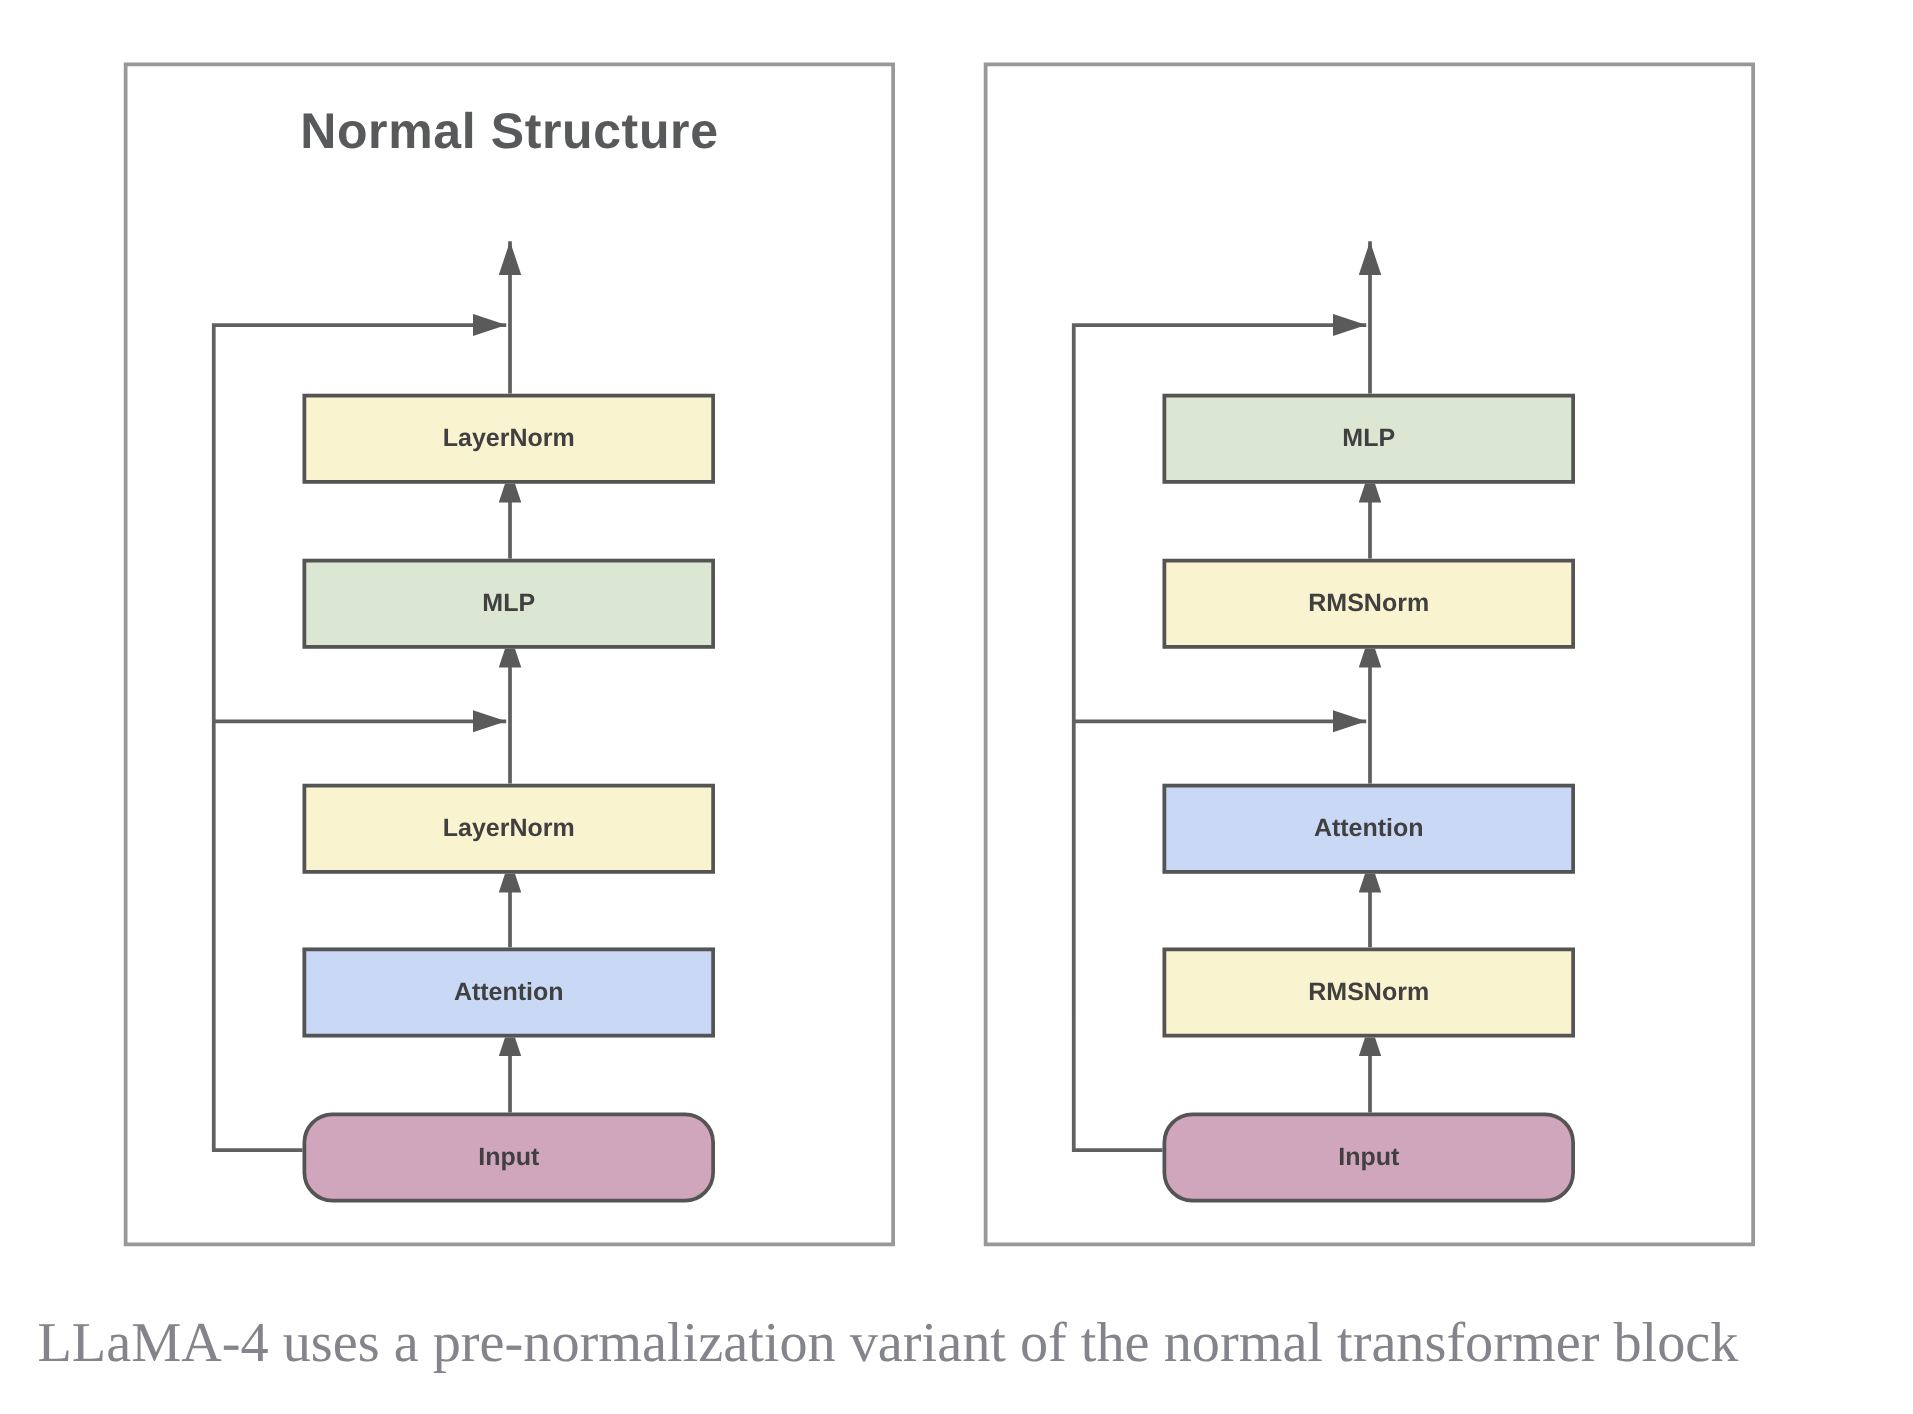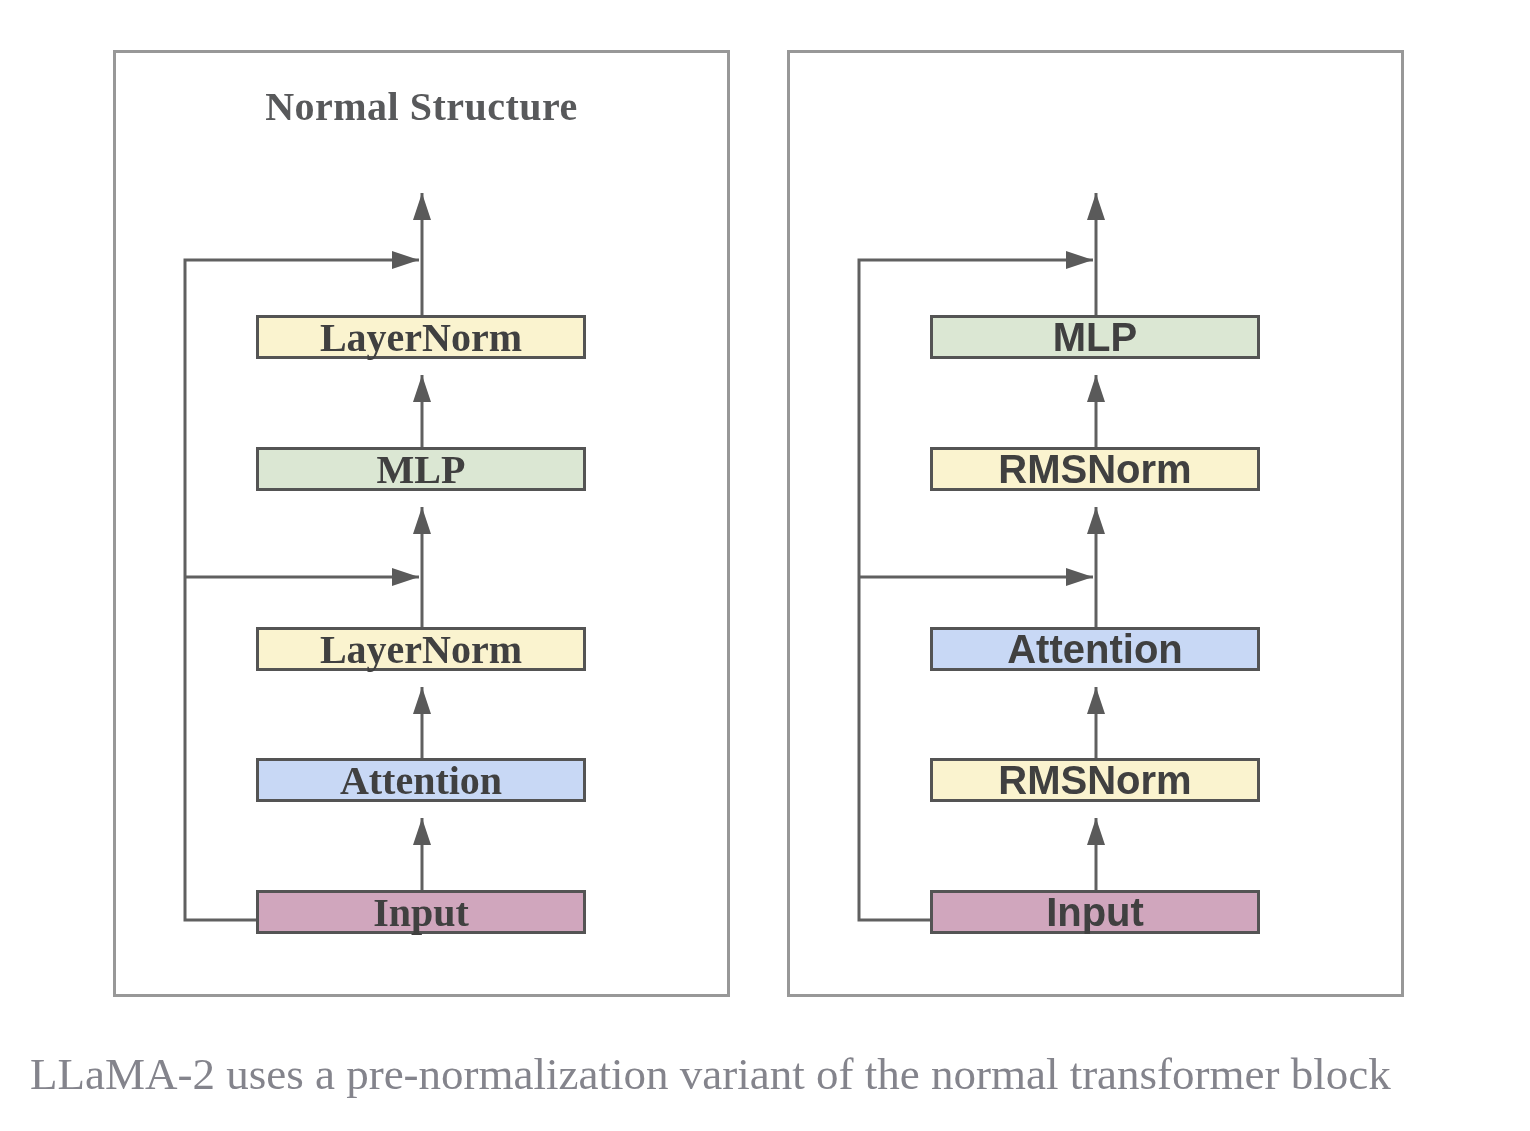--- a/index.html
+++ b/index.html
@@ -4,37 +4,37 @@
 <style>
   html,body{margin:0;padding:0;}
   body{
     width:1530px;height:1131px;position:relative;background:#ffffff;
     font-family:"Liberation Sans", sans-serif;overflow:hidden;
   }
   .panel{
     position:absolute;top:50px;width:611px;height:941px;
     border:3px solid #989898;background:#ffffff;
   }
-  .panel-left{left:113px;font-family:Liberation Serif, serif;}
+  .panel-left{left:99px;}
   .panel-right{left:787px;}
   .panel-title{
     position:absolute;top:30px;left:0;width:100%;text-align:center;
     font-size:40px;font-weight:bold;color:#58595b;letter-spacing:0.5px;
   }
   .arrows{position:absolute;left:0;top:0;width:611px;height:941px;}
   .arrows line,.arrows polyline{
     stroke:#606060;stroke-width:3;fill:none;
   }
   .node{
-    position:absolute;left:140px;width:330px;height:44px;
+    position:absolute;left:140px;width:330px;height:72px;
     box-sizing:border-box;border:3px solid #545454;
     display:flex;align-items:center;justify-content:center;
-    font-size:40px;font-weight:bold;color:#404040;
+    font-size:20px;font-weight:bold;color:#404040;
   }
-  .n0{top:262px;} .n1{top:394px;} .n2{top:574px;} .n3{top:705px;} .n4{top:837px;}
+  .n0{top:262px;} .n1{top:394px;} .n2{top:574px;} .n3{top:705px;} .n4{top:837px;border-radius:24px;}
   .caption{
     position:absolute;left:30px;top:1048px;width:1490px;
     font-family:"Liberation Serif", serif;font-size:45px;color:#84848c;
     white-space:nowrap;
   }
 </style>
 </head>
 <body>
 
 <div class="panel panel-left">
@@ -75,13 +75,13 @@
     <polyline points="140,867 69,867 69,207 303,207" marker-end="url(#arrR)"></polyline>
     <line x1="69" y1="524" x2="303" y2="524" marker-end="url(#arrR)"></line>
   </svg>
   <div class="node n0" style="background-color: rgb(219, 231, 211);">MLP</div>
   <div class="node n1" style="background-color: rgb(250, 243, 207);">RMSNorm</div>
   <div class="node n2" style="background-color: rgb(200, 216, 245);">Attention</div>
   <div class="node n3" style="background-color: rgb(250, 243, 207);">RMSNorm</div>
   <div class="node n4" style="background-color: rgb(208, 166, 189);">Input</div>
 </div>
 
-<div class="caption">LLaMA-2 uses a pre-normalization variant of the normal transformer block</div>
+<div class="caption">LLaMA-4 uses a pre-normalization variant of the normal transformer block</div>
 
 </body></html>

